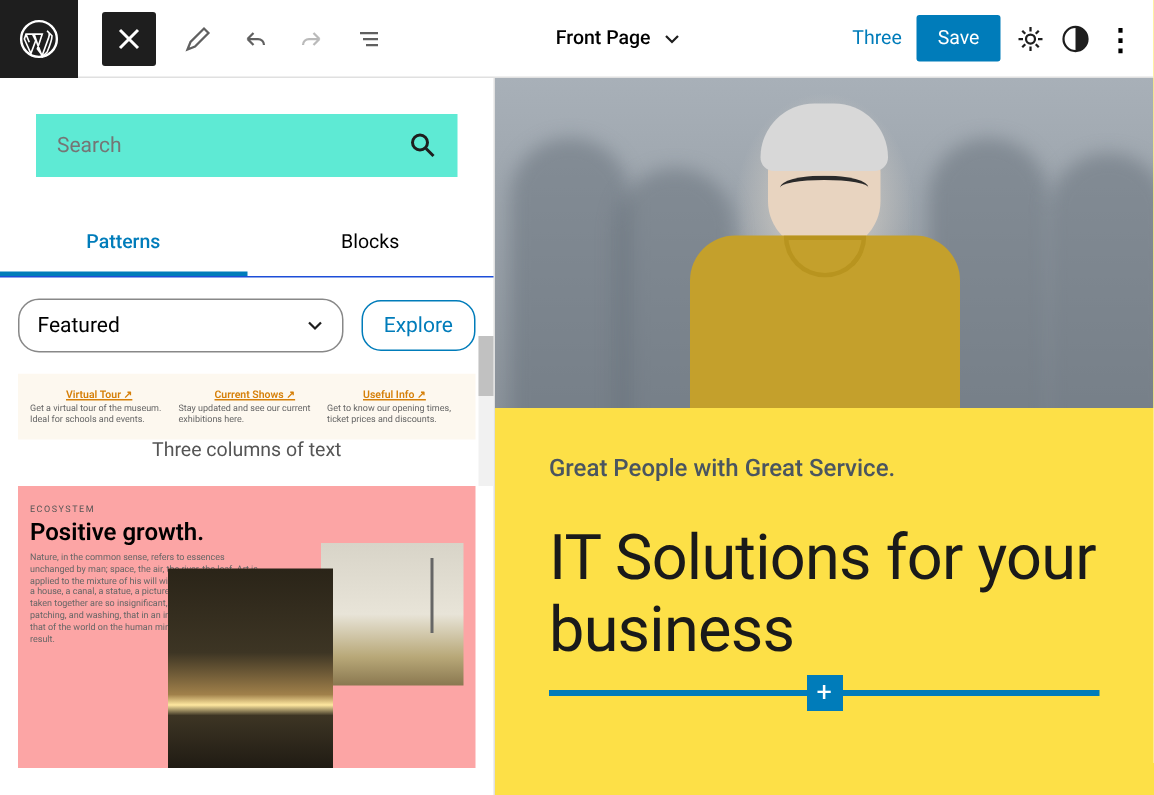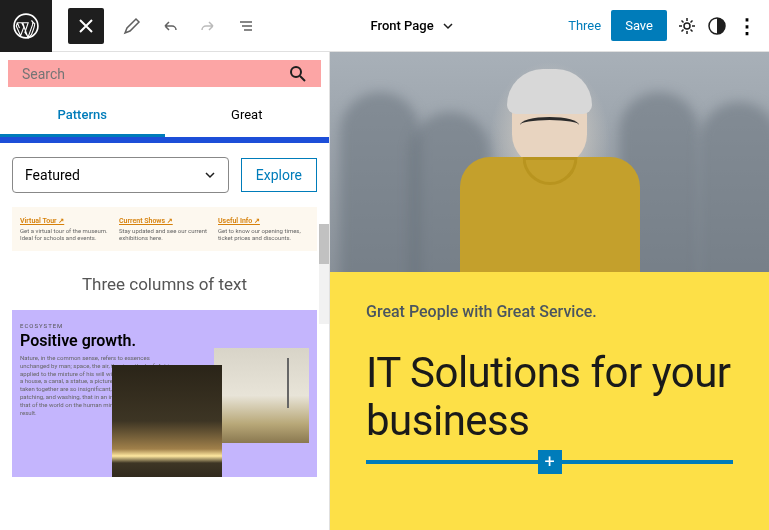--- a/index.html
+++ b/index.html
@@ -14,36 +14,36 @@
     .toolbar-icons .ico.disabled { opacity: 0.3; }
     .page-title { margin-left: auto; margin-right: auto; display: flex; align-items: center; gap: 8px; font-size: 13px; font-weight: 500; }
     .right-actions { display: flex; align-items: center; gap: 10px; margin-right: 12px; }
     .view-link { color: #007cba; font-size: 13px; }
     .save-btn { background: #007cba; color: #fff; padding: 8px 14px; font-size: 13px; border-radius: 2px; }
     .gear, .contrast { width: 20px; height: 20px; display:flex; align-items:center; justify-content:center;}
     .more { font-size: 20px; font-weight: bold; }
     
     .main { display: flex; height: calc(530px - 52px); }
     .sidebar { width: 330px; border-right: 1px solid #e0e0e0; display: flex; flex-direction: column; position: relative; }
-    .search-bar { margin: 8px; background: #fca5a5; height: 27px; display: flex; align-items: center; padding: 0 14px; }
+    .search-bar { margin: 24px; background: #5eead4; height: 42px; display: flex; align-items: center; padding: 0 14px; }
     .search-bar input { background: transparent; border: none; flex: 1; font-size: 14px; outline: none; }
-    .tabs { display: flex; border-bottom: 6px solid #1d4ed8; }
+    .tabs { display: flex; border-bottom: 1px solid #1d4ed8; }
     .tab { flex: 1; text-align: center; padding: 12px 0; font-size: 13px; cursor: pointer; }
     .tab.active { border-bottom: 3px solid #007cba; font-weight: 500; color: #007cba;}
     .filter-row { display: flex; gap: 12px; padding: 14px 12px; align-items: center; }
-    .featured-select { flex: 1; border: 1px solid #888; height: 36px; display: flex; align-items: center; padding: 0 12px; font-size: 14px; justify-content: space-between; border-radius: 4px;}
-    .explore-btn { border: 1px solid #007cba; color: #007cba; padding: 8px 14px; font-size: 14px; border-radius: 0;}
+    .featured-select { flex: 1; border: 1px solid #888; height: 36px; display: flex; align-items: center; padding: 0 12px; font-size: 14px; justify-content: space-between; border-radius: 14px;}
+    .explore-btn { border: 1px solid #007cba; color: #007cba; padding: 8px 14px; font-size: 14px; border-radius: 13px;}
     
     .patterns-list { flex: 1; overflow-y: auto; padding: 0 12px; }
     .pattern-thumb1 { background: #fdf8ef; padding: 10px 8px; display: flex; gap: 8px; font-size: 6px; color: #666; }
     .pattern-thumb1 .col { flex:1; }
-    .pattern-thumb1 .col .heading { color: #d6800a; font-weight: 600; margin-bottom: 2px; text-decoration: underline; font-size: 7px;}
-    .pattern-label { text-align: center; font-size: 17px; color: #555; padding: 23px 0 16px; }
-    
-    .pattern-thumb2 { background: #c4b5fd; padding: 12px 8px 0; height: 167px; overflow: hidden; position: relative; }
+    .pattern-thumb1 .col .heading { color: #d6800a; font-weight: 600; margin-bottom: 2px; text-decoration: underline; font-size: 7px; margin-left: 24px;}
+    .pattern-label { text-align: center; font-size: 13px; color: #555; padding: 0 0 16px; }
+    
+    .pattern-thumb2 { background: #fca5a5; padding: 12px 8px 0; height: 188px; overflow: hidden; position: relative; }
     .pattern-thumb2 .eyebrow { font-size: 6px; letter-spacing: 1px; color: #555;}
     .pattern-thumb2 h3 { font-size: 16px; font-weight: 600; margin: 2px 0 4px; }
     .pattern-thumb2 .bodytext { font-size: 6px; color: #666; width: 55%; line-height: 1.3;}
     .pattern-thumb2 .img1 { position: absolute; left: 100px; top: 55px; width: 110px; height: 140px; background: linear-gradient(180deg,#2a2418 0%,#3d3524 40%,#a0804a 60%,#ffe8a0 65%,#3d3524 70%,#1a1610 100%); }
     .pattern-thumb2 .img2 { position: absolute; right: 8px; top: 38px; width: 95px; height: 95px; background: linear-gradient(180deg,#d8d4c8 0%,#e8e4d8 50%,#b8a878 80%,#8a7850 100%); }
     .pattern-thumb2 .img2::after { content:""; position:absolute; right:20px; top:10px; width:2px; height:50px; background:#666; }
     
     .scrollbar-track { position: absolute; right: 0; top: 172px; width: 10px; height: 100px; background: #f1f1f1;}
     .scrollbar-thumb { width: 10px; height: 40px; background: #c1c1c1; }
     
@@ -134,21 +134,21 @@
   <div class="sidebar">
     <div class="search-bar">
       <input type="text" placeholder="Search" style="">
       <svg width="18" height="18" viewBox="0 0 18 18">
           <circle cx="7" cy="7" r="5" fill="none" stroke="#1e1e1e" stroke-width="2"></circle>
           <path d="M11 11l5 5" stroke="#1e1e1e" stroke-width="2"></path>
         </svg>
     </div>
     <div class="tabs">
       <div class="tab active">Patterns</div>
-      <div class="tab">Great</div>
+      <div class="tab">Blocks</div>
     </div>
     <div class="filter-row">
       <div class="featured-select">
         <span>Featured</span>
         <svg width="12" height="12" viewBox="0 0 12 12">
             <path d="M2 4l4 4 4-4" fill="none" stroke="#1e1e1e" stroke-width="1.5"></path>
           </svg>
       </div>
       <div class="explore-btn">Explore</div>
     </div>

